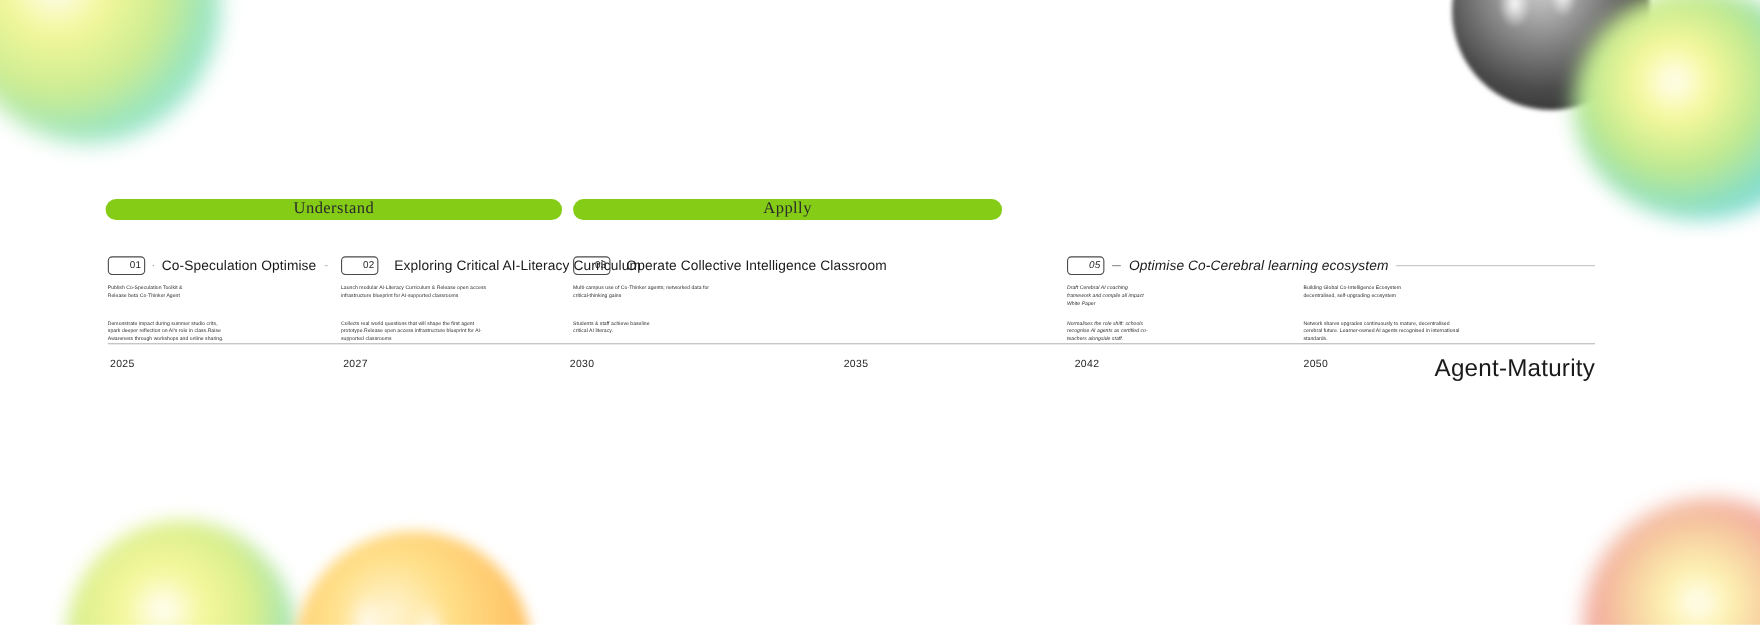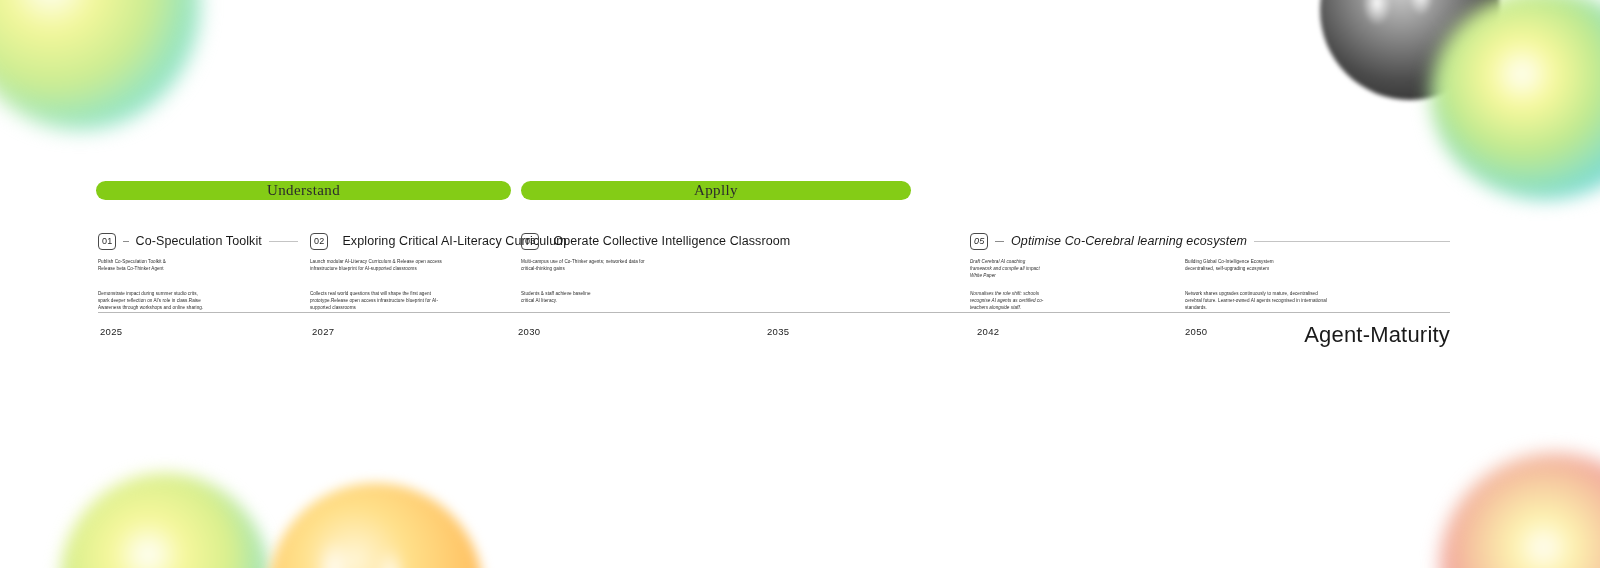--- a/index.html
+++ b/index.html
@@ -115,21 +115,21 @@
     display: flex;
     align-items: center;
     gap: 7px;
     height: 20px;
   }
   .ms-num {
     border: 1px solid #4a4a4a;
     border-radius: 4px;
     font-size: 9px;
     line-height: 1;
-    padding: 3px 3px 3px 3px;
+    padding: 3px 3px 3px 19px;
     color: #1f1f1f;
     letter-spacing: 0.2px;
     font-family: "Liberation Sans", sans-serif;
   }
   .ms-dash {
     width: 11px;
     height: 1px;
     background: #8c8c8c;
     display: inline-block;
   }
@@ -203,21 +203,21 @@
     <span class="phase-label">Understand</span>
   </div>
   <div class="phase-bar" style="left:521px;width:390px;">
     <span class="phase-label">Applly</span>
   </div>
 
   <div class="milestone" style="left:98px;width:200px;">
     <div class="ms-head">
       <span class="ms-num">01</span>
       <span class="ms-dash"></span>
-      <span class="ms-title">Co-Speculation Toolkit</span>
+      <span class="ms-title">Co-Speculation Optimise</span>
       <span class="ms-rule" style="width:62px;"></span>
     </div>
     <div class="ms-sub" style="width:190px;">Publish Co-Speculation Toolkit &amp;
 Release beta Co-Thinker Agent</div>
     <div class="ms-desc" style="width:195px;">Demonstrate impact during summer studio crits,
 spark deeper reflection on AI's role in class.Raise
 Awareness through workshops and online sharing.</div>
   </div>
 
   <div class="milestone" style="left:310px;width:215px;">

